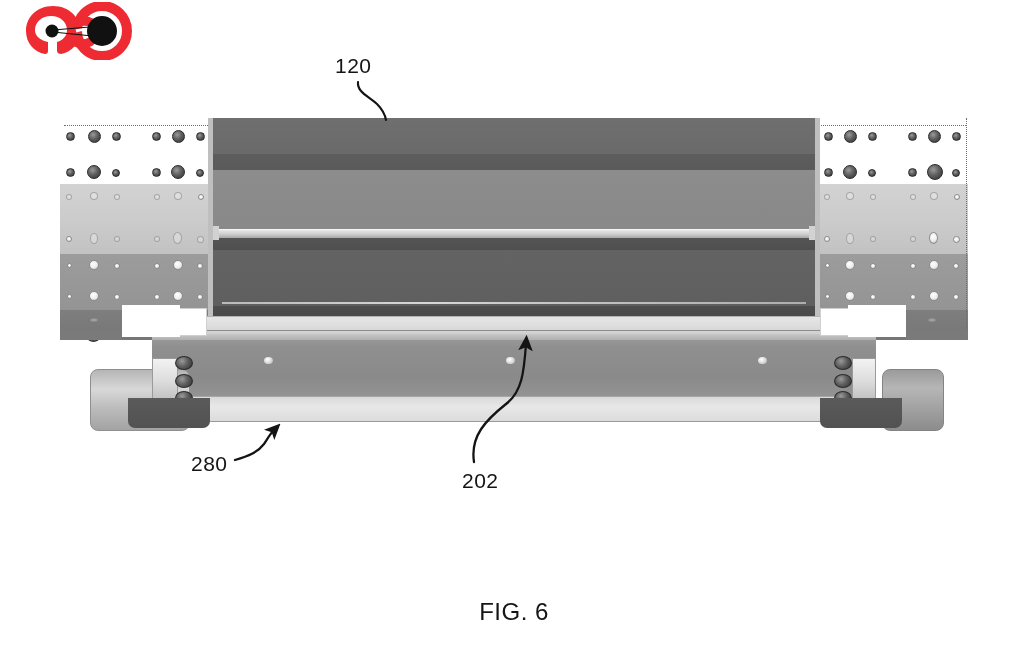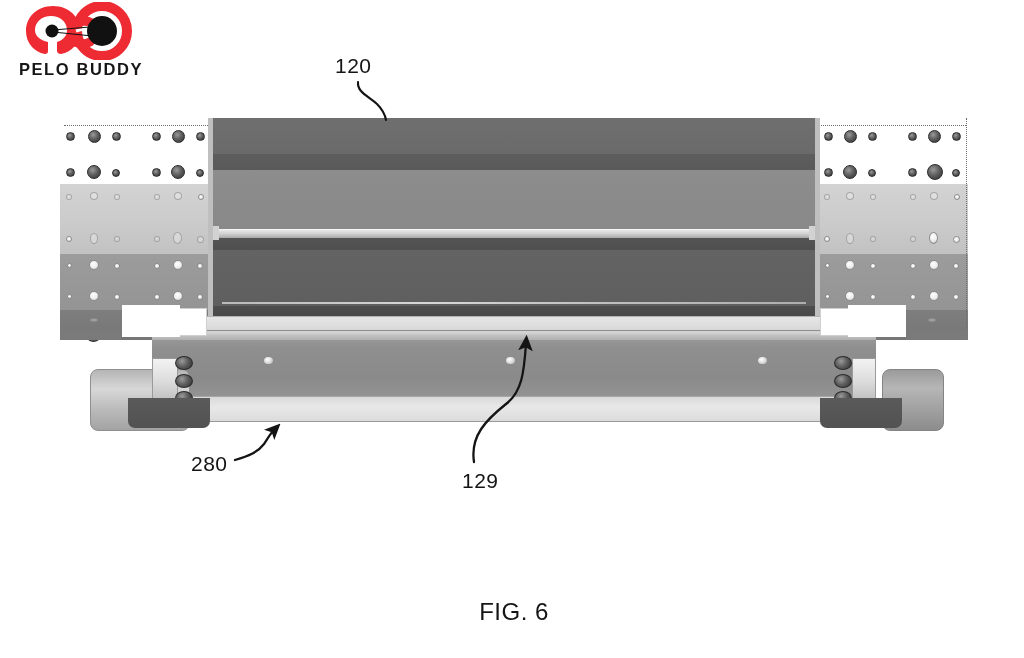--- a/index.html
+++ b/index.html
@@ -161,21 +161,20 @@
       <path d="M56 29 C62 27 68 27 74 29" fill="none" stroke="#ffffff" stroke-width="3"></path>
 
       <line x1="33" y1="28" x2="82" y2="24" stroke="#111111" stroke-width="1.1"></line>
       <line x1="33" y1="30" x2="82" y2="35" stroke="#111111" stroke-width="1.1"></line>
 
       <circle cx="32" cy="29" r="6.5" fill="#111111"></circle>
 
       <circle cx="82" cy="29" r="15" fill="#111111"></circle>
     </svg>
   </div>
-  <div id="logo-wordmark">PELO BUDDY</div>
 </div>
 
 <div id="figure">
 
   <div class="side-panel" style="left:58px; top:118px; width:154px; height:222px;">
 
     <div class="panel-seg" style="left:0; top:0; width:154px; height:66px; background:#ffffff; border-right:1px dotted #7a7a7a;"></div>
     <div class="dotted-line-h" style="left:4px; top:7px; width:148px;"></div>
 
     <div class="panel-seg" style="left:0; top:66px; width:154px; height:70px;
@@ -399,16 +398,16 @@
 
     <path d="M356,82 C355,92 366,96 375,104 C381,110 383,114 384,120" fill="none" stroke="#141414" stroke-width="2.1" stroke-linecap="round"></path>
 
     <path d="M233,460 C247,456 256,452 262,444 C266,438 268,434 272,430" fill="none" stroke="#141414" stroke-width="2.3" stroke-linecap="round" marker-end="url(#arrowhead)"></path>
 
     <path d="M472,462 C468,436 484,420 504,404 C520,392 522,372 524,344" fill="none" stroke="#141414" stroke-width="2.3" stroke-linecap="round" marker-end="url(#arrowhead)"></path>
   </svg>
 
   <div class="ref-label" id="ref-120">120</div>
   <div class="ref-label" id="ref-150">280</div>
-  <div class="ref-label" id="ref-152">129</div>
+  <div class="ref-label" id="ref-152">202</div>
 
   <div id="fig-caption">FIG. 6</div>
 </div>
 
 </body></html>

